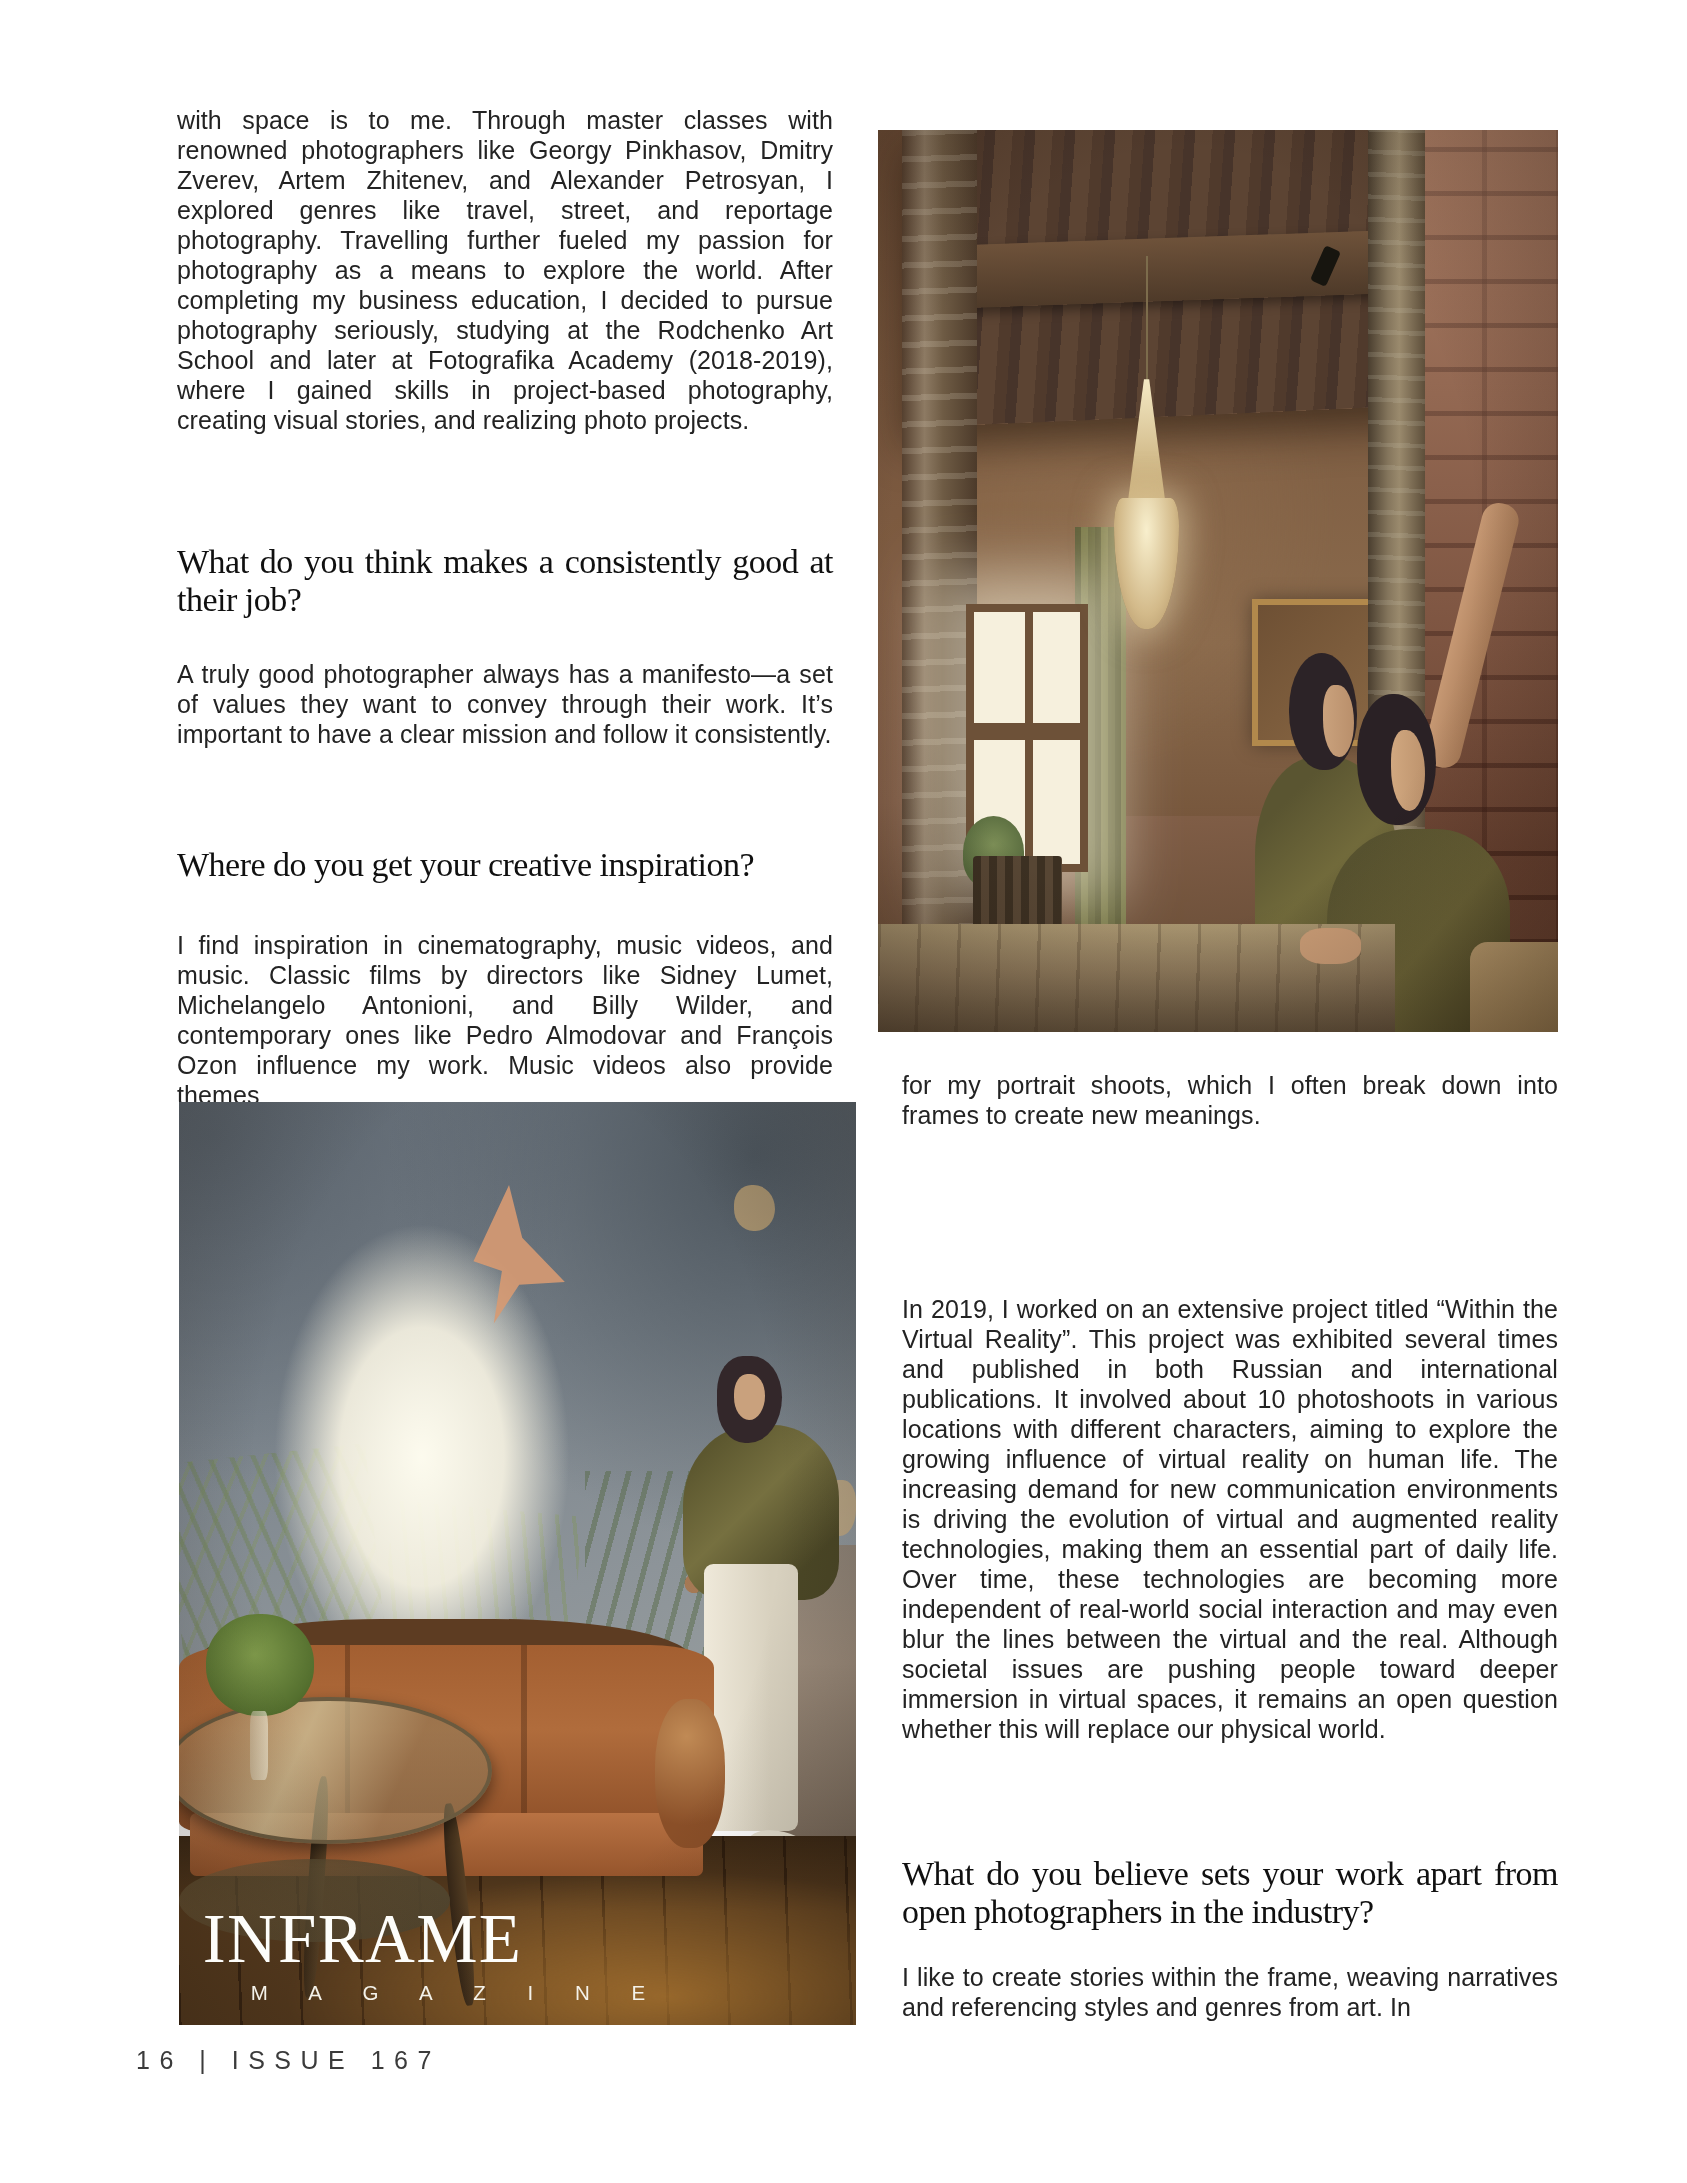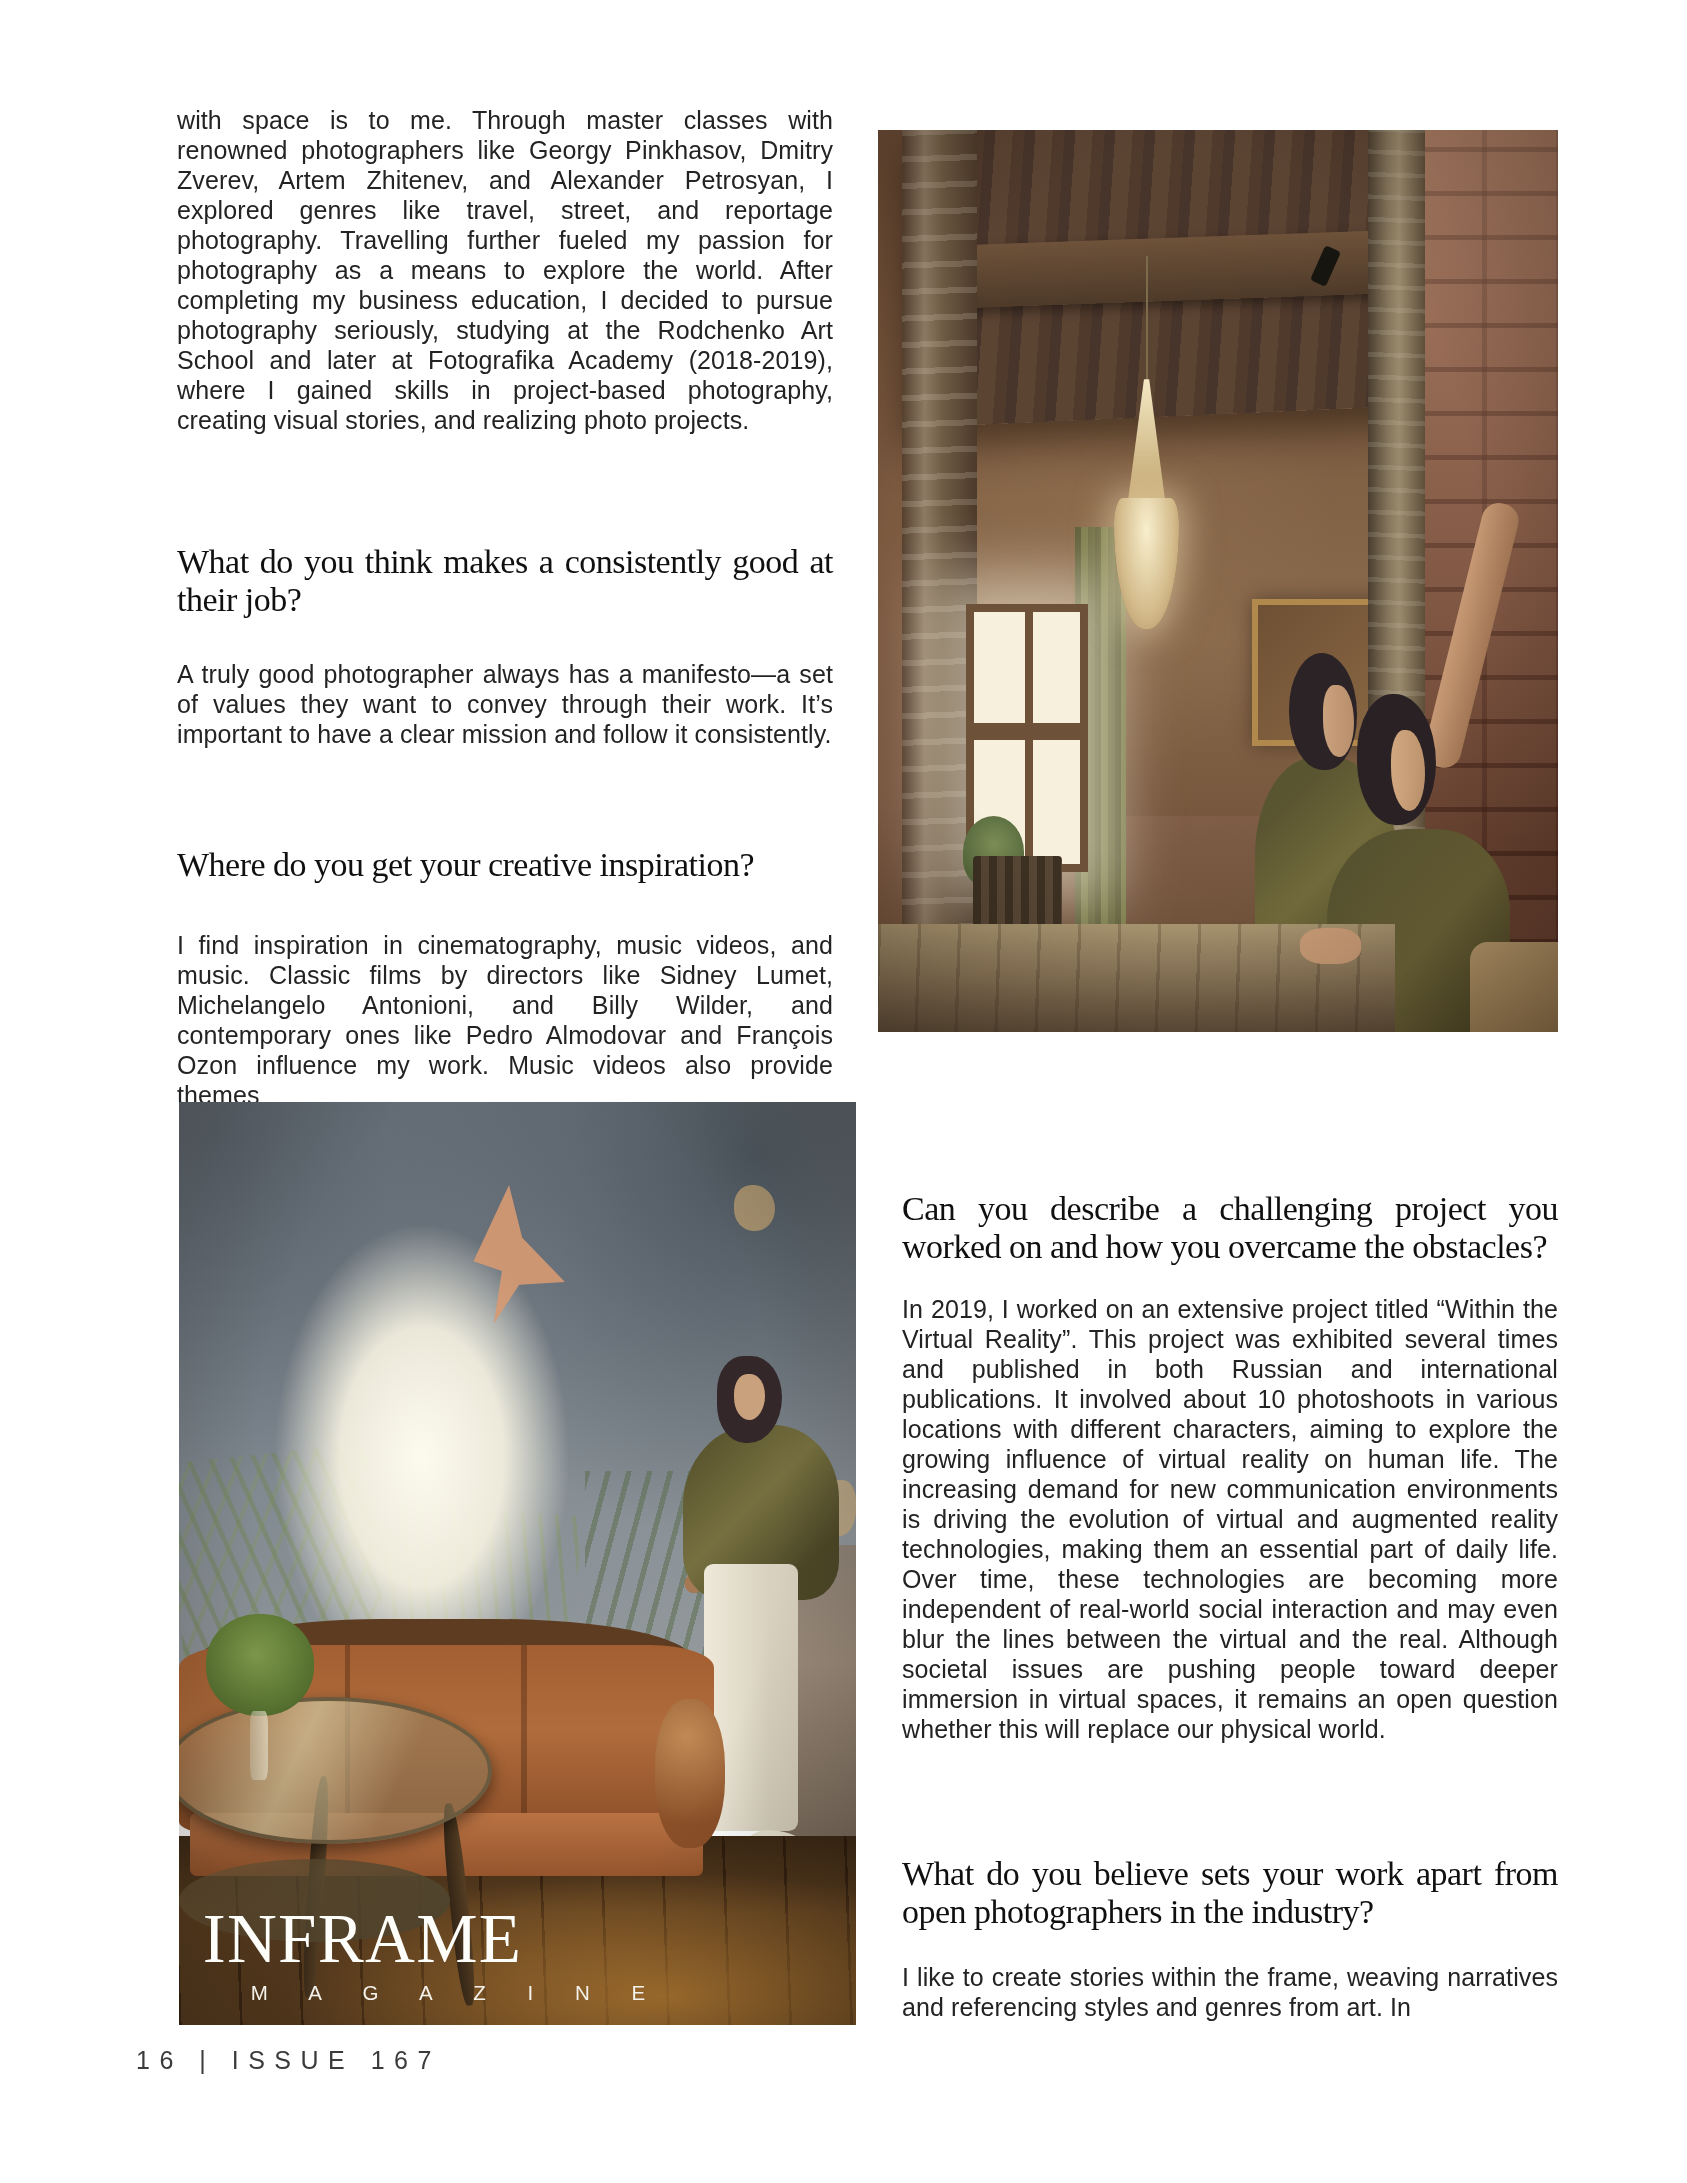--- a/index.html
+++ b/index.html
@@ -181,22 +181,22 @@
     <div class="rp-face1"></div>
     <div class="rp-body2"></div>
     <div class="rp-head2"></div>
     <div class="rp-face2"></div>
     <div class="rp-sill"></div>
     <div class="rp-hand"></div>
     <div class="rp-trouser"></div>
     <div class="rp-vig"></div>
   </div>
 
-
-  <div class="abs q-head" style="left:902px;top:1190px;width:656px;">Can you describe a challenging project you worked on and how you overcame the obstacles?</div>
+  <div class="abs body-text" style="left:902px;top:1070px;width:656px;">for my portrait shoots, which I often break down into frames to create new meanings.</div>
+
 
   <div class="abs body-text" style="left:902px;top:1294px;width:656px;">In 2019, I worked on an extensive project titled “Within the Virtual Reality”. This project was exhibited several times and published in both Russian and international publications. It involved about 10 photoshoots in various locations with different characters, aiming to explore the growing influence of virtual reality on human life. The increasing demand for new communication environments is driving the evolution of virtual and augmented reality technologies, making them an essential part of daily life. Over time, these technologies are becoming more independent of real-world social interaction and may even blur the lines between the virtual and the real. Although societal issues are pushing people toward deeper immersion in virtual spaces, it remains an open question whether this will replace our physical world.</div>
 
   <div class="abs q-head" style="left:902px;top:1855px;width:656px;">What do you believe sets your work apart from open photographers in the industry?</div>
 
   <div class="abs body-text" style="left:902px;top:1962px;width:656px;">I like to create stories within the frame, weaving narratives and referencing styles and genres from art. In</div>
 
   <div class="abs photo" style="left:179px;top:1102px;width:677px;height:923px;" aria-hidden="true">
     <div class="lp-mural"></div>
     <div class="lp-patch"></div>

